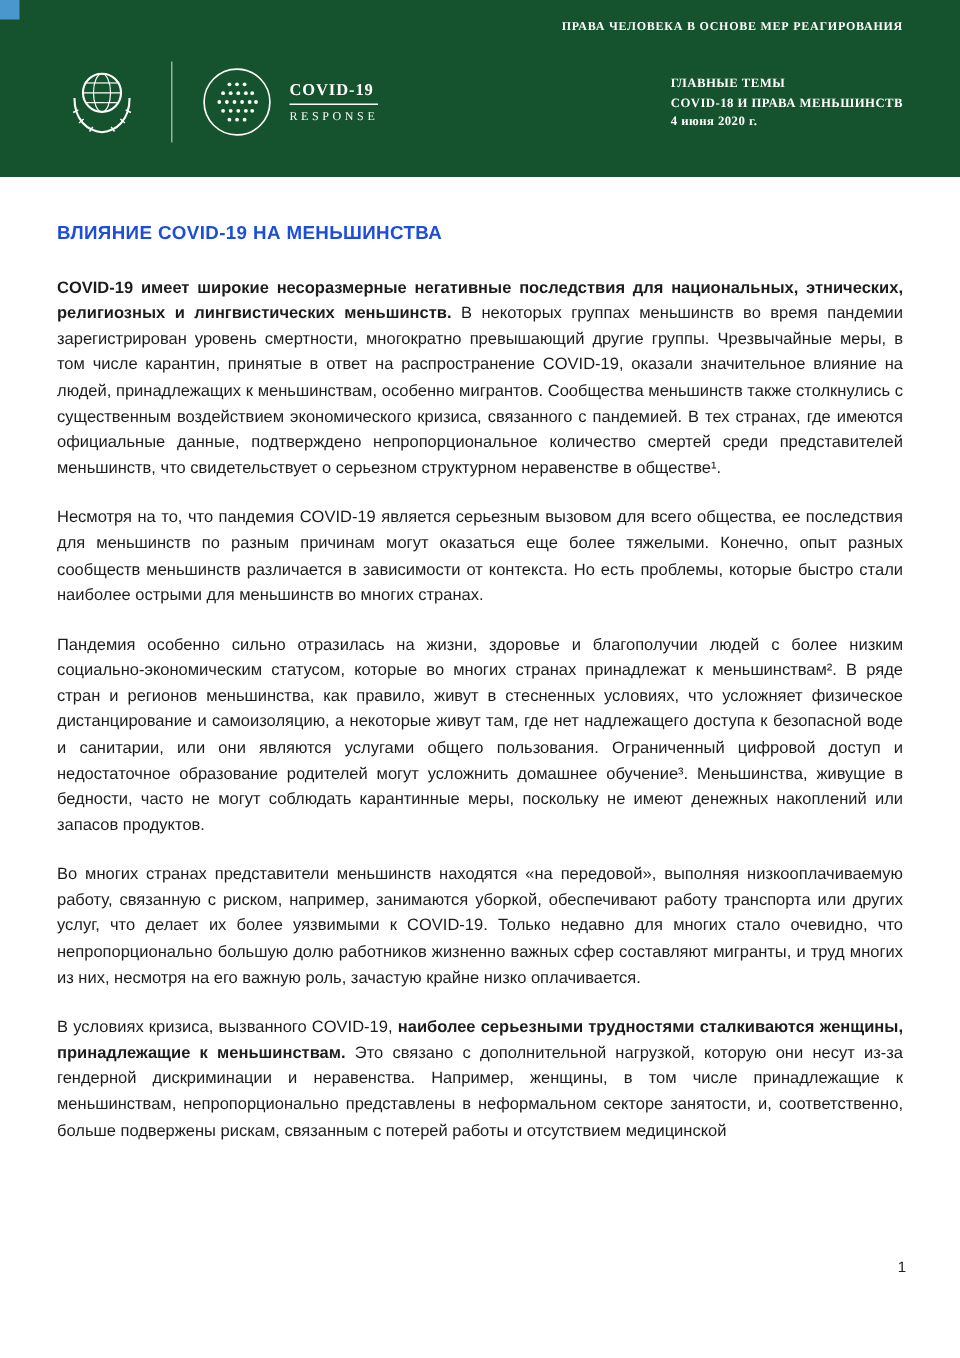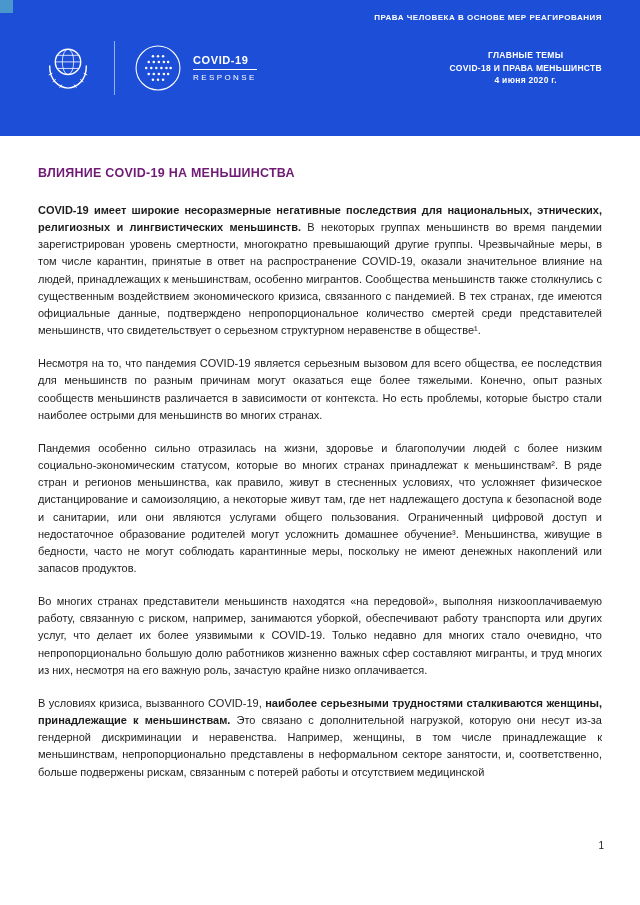--- a/index.html
+++ b/index.html
@@ -8,24 +8,25 @@
     width:640px; height:905px;
     margin:0 auto;
     background:#ffffff;
     font-family:"Liberation Sans", sans-serif;
     overflow:hidden;
   }
 
   
   .header {
     position:relative;
-    background:#1d4ed8;
+    background:#14532d;
     color:#ffffff;
-    height:136px;
+    height:118px;
     box-sizing:border-box;
+    font-family:Liberation Serif, serif;
   }
   .corner-mark {
     position:absolute; top:0; left:0;
     width:13px; height:13px;
     background:#4a97cd;
   }
   .header-tagline {
     position:absolute; top:13px; right:38px;
     font-size:8px; font-weight:bold; letter-spacing:0.5px;
     white-space:nowrap;
@@ -44,32 +45,32 @@
     width:1px; height:54px; background:rgba(255,255,255,0.55);
     margin:0 16px 0 18px;
   }
   .covid-logo { display:flex; align-items:center;justify-content:center; }
   .covid-circle { width:54px; height:54px; flex:0 0 auto; }
   .covid-text { margin-left:8px; }
   .covid-text .c1 { font-size:11px; font-weight:bold; letter-spacing:0.6px; }
   .covid-text .rule { height:1px; background:#ffffff; margin:3px 0; }
   .covid-text .c2 { font-size:8px; letter-spacing:2.4px; }
   .header-topics {
-    text-align:center; font-size:8.5px; font-weight:bold;
+    text-align:left; font-size:8.5px; font-weight:bold;
     line-height:1.5; letter-spacing:0.3px;
   }
 
   
   .content { padding:30px 38px 0 38px; color:#1c1c1c; }
   .doc-title {
     font-size:12px; font-weight:bold; color:#000000;
     letter-spacing:0.15px; margin:0 0 26px 0;
   }
   .section-heading {
-    font-size:12.5px; font-weight:bold; color:#701a75;
+    font-size:12.5px; font-weight:bold; color:#1d4ed8;
     letter-spacing:0.25px; margin:0 0 22px 0;
   }
   p.body-par {
     font-size:11px; line-height:1.56; text-align:justify;
     margin:0 0 16px 0; color:#1c1c1c;
   }
   p.body-par strong { font-weight:bold; }
 
   .page-num {
     position:absolute; right:36px; bottom:54px;

